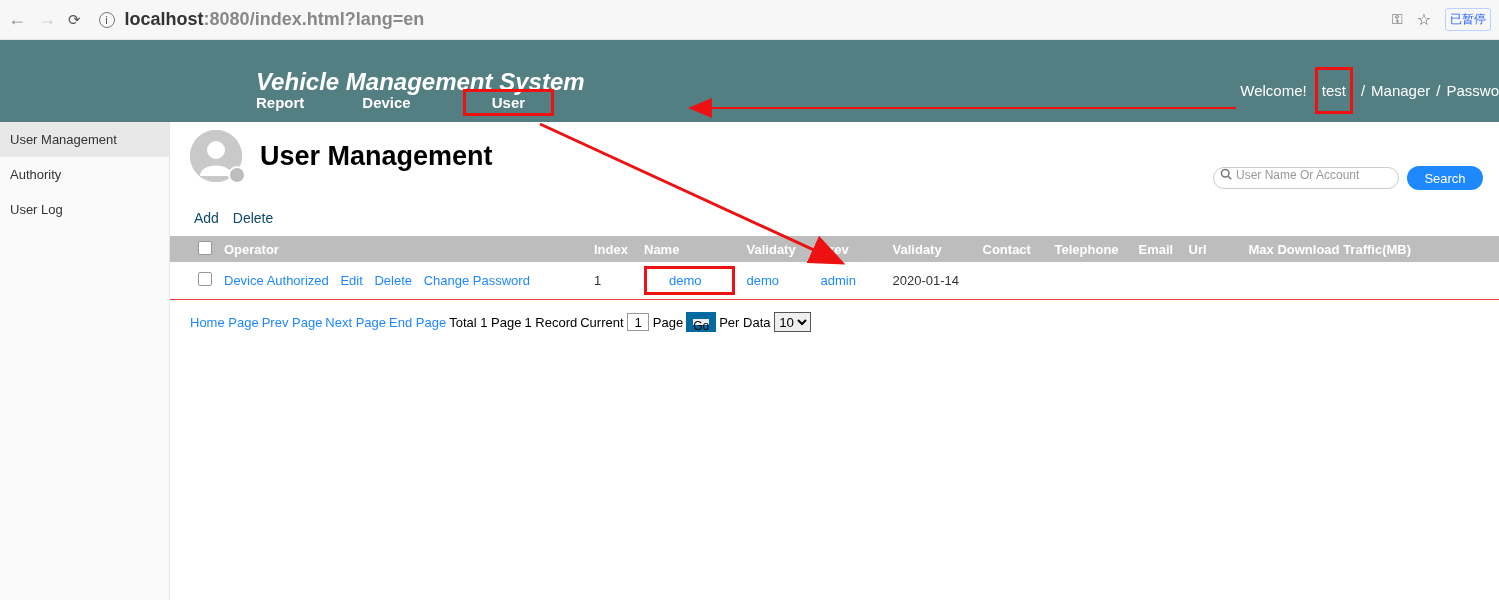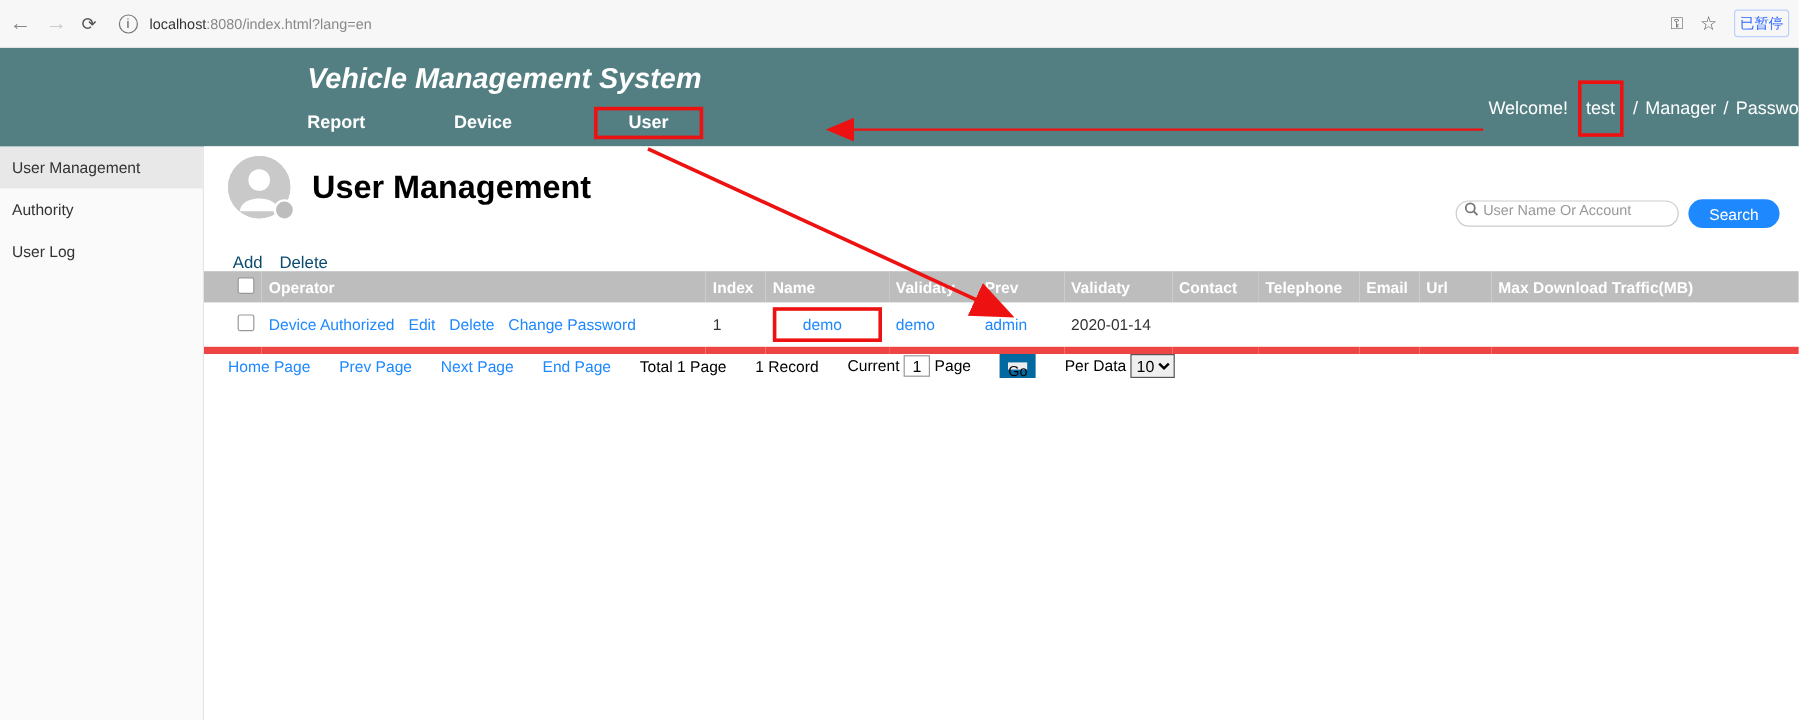--- a/index.html
+++ b/index.html
@@ -4,31 +4,31 @@
 <style>
 * { margin:0; padding:0; box-sizing:border-box; font-family: Arial, "Microsoft YaHei", sans-serif; }
 body { background:#fff; width:1499px; height:600px; overflow:hidden; position:relative; }
 
 
 .chrome-bar { height:40px; background:#f7f7f7; display:flex; align-items:center; padding:0 8px; gap:10px; color:#5a5a5a; border-bottom:1px solid #e4e4e4;}
 .nav-arrows { display:flex; align-items:center; gap:12px; color:#888; font-size:18px;}
 .nav-arrows span { cursor:pointer; }
 .reload-icon { font-size:15px; cursor:pointer; color:#555;}
 .info-icon { width:16px; height:16px; border:1px solid #777; border-radius:50%; display:flex; align-items:center; justify-content:center; font-size:11px; color:#555; margin-left:8px;}
-.url { flex:1; color:#555; font-size:12px; }
+.url { flex:1; color:#555; font-size:18px;font-weight:bold; }
 .url .domain {color:#333;}
 .url .path {color:#888;}
 .chrome-right { display:flex; align-items:center; gap:14px; color:#555; font-size:16px;}
 .chrome-btn { color:#2962ff; border:1px solid #bcd1ff; border-radius:3px; padding:2px 4px; font-size:12px;}
 
 
 .header { background:#537f83; color:#fff; height:82px; position:relative; }
 .header-inner { position:relative; height:100%; }
-.app-title { position:absolute; left:256px; top:12px; font-size:24px; font-weight:bold; font-style:italic; }
-.top-nav { position:absolute; left:250px; bottom:6px; display:flex; gap:62px; font-size:15px; align-items:center;}
+.app-title { position:absolute; left:256px; top:28px; font-size:24px; font-weight:bold; font-style:italic; }
+.top-nav { position:absolute; left:250px; bottom:6px; display:flex; gap:46px; font-size:15px; align-items:center;}
 .top-nav a { color:#fff; text-decoration:none; font-weight:bold; padding:4px 6px;}
 .user-tab-box { border:3px solid #ee1111; padding:2px 20px; }
 .welcome-area { position:absolute; right:0; bottom:8px; font-size:15px; color:#fff; display:flex; align-items:center; gap:6px;}
 .welcome-area .boxed { border:3px solid #ee1111; padding:12px 4px; margin:0 2px;}
 
 
 .main-wrap { display:flex; height:calc(600px - 40px - 82px); }
 .sidebar { width:170px; background:#fafafa; border-right:1px solid #e5e5e5; font-size:13px; color:#333;}
 .sidebar .item { padding:10px 10px; cursor:pointer;}
 .sidebar .item.active { background:#e8e8e8; }
@@ -43,32 +43,32 @@
 
 .search-area { position:absolute; right:16px; top:44px; display:flex; align-items:center; gap:8px;}
 .search-box { border:1px solid #ccc; border-radius:12px; height:22px; width:186px; display:flex; align-items:flex-start; padding:0 6px; color:#999; font-size:12px;}
 .search-box svg { margin-right:4px; }
 .search-btn { background:#1e88ff; color:#fff; border:none; border-radius:12px; height:24px; width:76px; font-size:13px; cursor:pointer;}
 
 .action-links { margin-top:28px; margin-left:4px; font-size:14px;}
 .action-links a { color:#0c4a6e; text-decoration:none; margin-right:10px; cursor:pointer;}
 
 
-.table-wrap { margin-left:-20px;}
+.table-wrap { margin-top:10px; margin-left:-20px;}
 table { width:100%; border-collapse:collapse; font-size:13px;}
 thead tr { background:#bdbdbd; color:#fff; height:26px; }
 thead th { text-align:left; font-weight:bold; padding:4px 6px; white-space:nowrap;}
-tbody tr { height:36px; border-bottom:6px solid #ef4444;}
+tbody tr { height:36px; border-bottom:1px solid #ef4444;}
 tbody td { padding:4px 6px; white-space:nowrap; color:#333;}
 tbody td a { color:#1e88ff; text-decoration:none; margin-right:8px; cursor:pointer;}
 .chk { width:14px; height:14px; border:1px solid #999; border-radius:2px; display:inline-block; background:#fff;}
 .name-boxed { border:3px solid #ee1111; padding:4px 22px; display:inline-block;}
 
 
-.pagination { font-size:13px; display:flex; align-items:center; gap:24px; flex-wrap:wrap;}
+.pagination { margin-top:12px; font-size:13px; display:flex; align-items:center; gap:3px; flex-wrap:wrap;}
 .pagination a { color:#1e88ff; text-decoration:none; cursor:pointer;}
 .pagination input.pagenum { width:22px; height:18px; border:1px solid #999; text-align:center;}
 .pagination button.go { height:20px; width:30px; border:7px solid #0369a1; background:#eee; cursor:pointer; font-size:12px;}
 .pagination select { height:20px; border:1px solid #555;}
 
 
 .annot { position:absolute; pointer-events:none; }
 </style>
 </head>
 <body>

